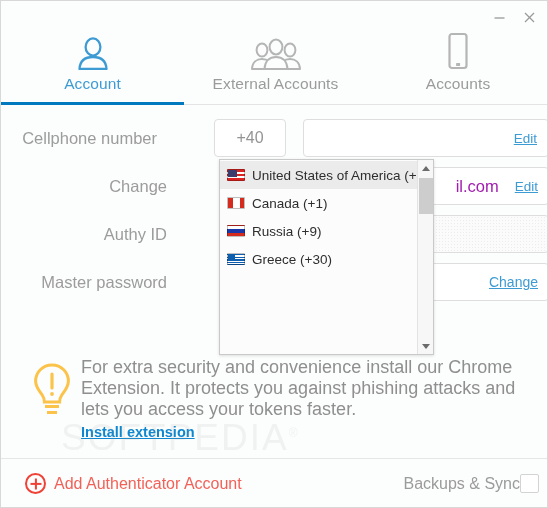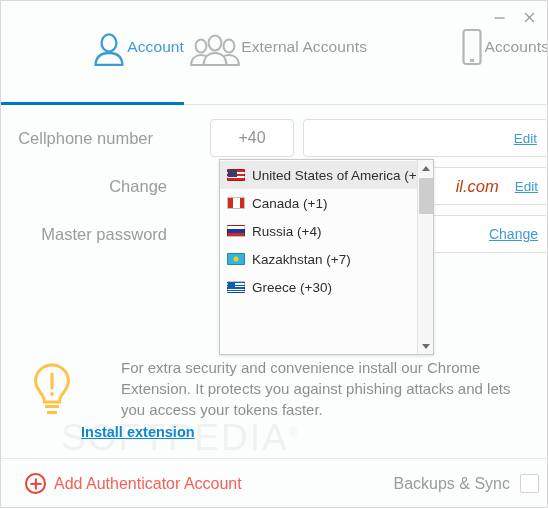--- a/index.html
+++ b/index.html
@@ -56,21 +56,21 @@
     background: #fcfdfd;
   }
   .tabs {
     display: flex;
     width: 548px;
     height: 102px;
   }
   .tab {
     flex: 0 0 auto;
     display: flex;
-    flex-direction: row;
+    flex-direction: column;
     align-items: center;
     justify-content: flex-end;
     padding-bottom: 10px;
     cursor: pointer;
     position: relative;
   }
   .tab.t-account       { width: 183px; }
   .tab.t-external      { width: 183px; }
   .tab.t-devices       { width: 182px; }
   .tab .ticon {
@@ -142,39 +142,38 @@
     position: relative;
   }
   .inputbox.disabled {
     background: #fbfbfb;
     background-image:
       radial-gradient(#ececec 0.6px, transparent 0.7px);
     background-size: 3px 3px;
   }
 
   .prefixbox {
-    width: 84px;
+    width: 72px;
     justify-content: center;
-    margin-right: 9px;
+    margin-right: 17px;
   }
   .prefixbox .pfx {
     font-size: 16px;
     color: #949494;
   }
 
   .numberbox { width: 246px; }
   .emailbox  { width: 325px; padding-right: 10px; justify-content: flex-end; }
   .authybox  { width: 325px; }
   .masterbox { width: 325px; padding-right: 10px; justify-content: flex-end; }
 
   .fieldval {
     font-size: 16.5px;
-    color: #c2410c;
+    color: #a21caf;
     white-space: nowrap;
-    font-style: italic;
   }
 
   .actionlink {
     font-size: 13.5px;
     color: #3d9bd4;
     text-decoration: underline;
     cursor: pointer;
     white-space: nowrap;
   }
   .numberbox .actionlink {
@@ -302,24 +301,23 @@
     display: flex;
     justify-content: center;
     padding-top: 8px;
   }
   .notice .ntext {
     flex: 1 1 auto;
     padding-top: 4px;
     padding-right: 30px;
   }
   .notice .ntext p {
-    font-size: 15px;
+    font-size: 18px;
     line-height: 21px;
     color: #8f8f8f;
-    margin-left: 40px;
   }
   .notice .ntext .nlink {
     display: inline-block;
     margin-top: 4px;
     font-size: 14.5px;
     font-weight: bold;
     color: #0d87cf;
     text-decoration: underline;
     cursor: pointer;
   }
@@ -383,21 +381,20 @@
     width: 2.2px; height: 11px;
     transform: translate(-50%,-50%);
   }
   .addacct .alabel {
     font-size: 16px;
     color: #f26158;
   }
   .syncwrap {
     display: flex;
     align-items: center;
-    gap: 10px;
   }
   .syncwrap .slabel {
     font-size: 16px;
     color: #9b9b9b;
   }
   .syncwrap .sbox {
     width: 19px; height: 19px;
     border: 1px solid #d3d3d3;
     border-radius: 2px;
     background: #fff;
@@ -483,20 +480,28 @@
     <div class="frow">
       <div class="flabel">Change</div>
       <div class="fctl">
         <div class="inputbox emailbox">
           <span class="fieldval">il.com</span>
           <span class="actionlink">Edit</span>
         </div>
       </div>
     </div>
 
+    <div class="frow">
+      <div class="flabel">Authy ID</div>
+      <div class="fctl">
+        <div class="inputbox authybox disabled">
+          <span class="fieldval"></span>
+        </div>
+      </div>
+    </div>
 
     <div class="frow">
       <div class="flabel">Master password</div>
       <div class="fctl">
         <div class="inputbox masterbox">
           <span class="actionlink">Change</span>
         </div>
       </div>
     </div>
 
@@ -507,25 +512,21 @@
         <div class="dd-item sel">
           <span class="flag f-us"></span>
           <span class="cname">United States of America (+1)</span>
         </div>
         <div class="dd-item">
           <span class="flag f-ca"></span>
           <span class="cname">Canada (+1)</span>
         </div>
         <div class="dd-item">
           <span class="flag f-ru"></span>
-          <span class="cname">Russia (+4)</span>
-        </div>
-        <div class="dd-item">
-          <span class="flag f-kz"></span>
-          <span class="cname">Kazakhstan (+7)</span>
+          <span class="cname">Russia (+9)</span>
         </div>
         <div class="dd-item">
           <span class="flag f-gr"></span>
           <span class="cname">Greece (+30)</span>
         </div>
       </div>
     <div class="dd-scroll">
       <div class="dd-arrow up">
           <i></i>
         </div>

